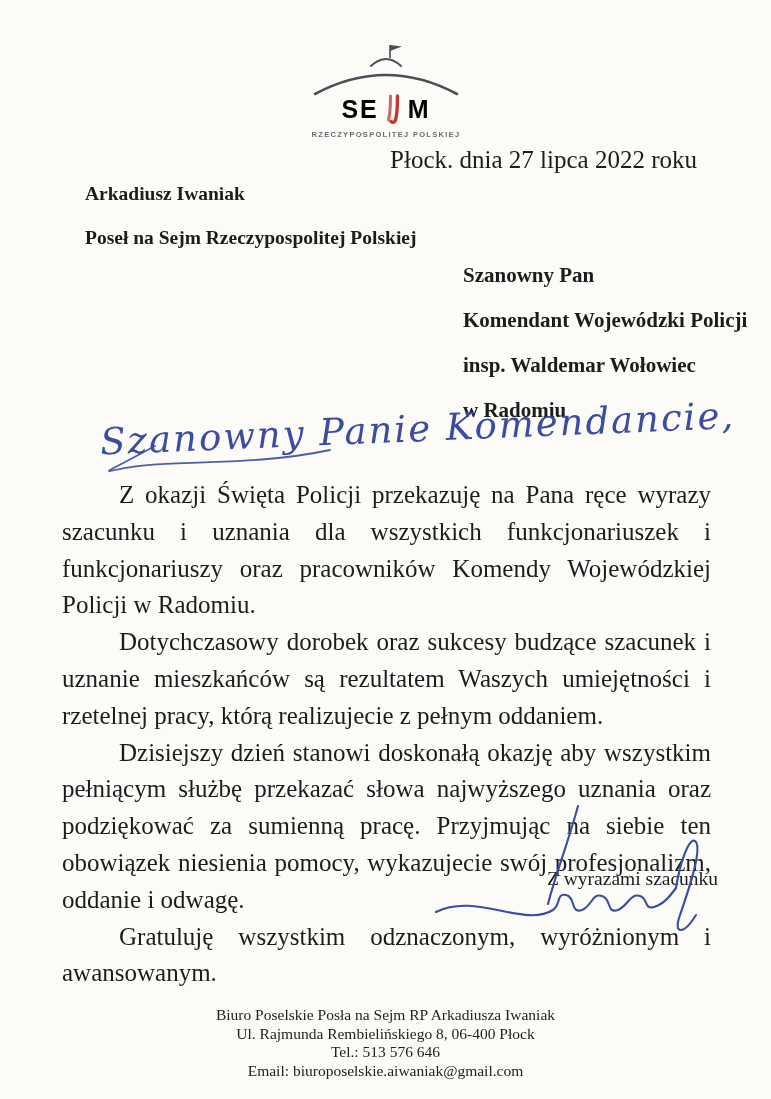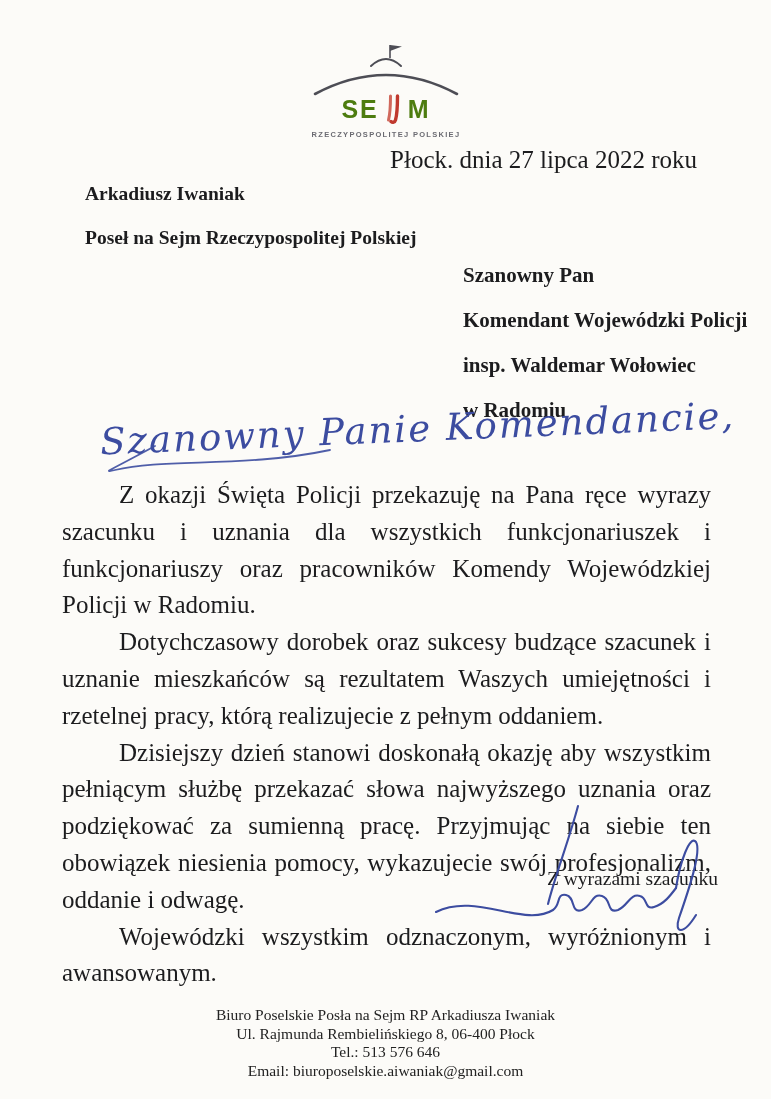--- a/index.html
+++ b/index.html
@@ -9,21 +9,21 @@
     font-family:"Liberation Serif", serif;
     color:#1c1c1e;
   }
   .page{position:absolute;inset:0;}
 
   
   .logo{position:absolute;left:300px;top:42px;width:172px;text-align:center;}
   .logo-dome{display:block;margin:0 auto;}
   .logo-word{display:flex;align-items:center;justify-content:center;gap:7px;
     margin-top:-2px;font-family:"Liberation Sans", sans-serif;font-weight:bold;
-    font-size:25px;letter-spacing:2px;color:#4d7c0f;line-height:1;}
+    font-size:25px;letter-spacing:2px;color:#000000;line-height:1;}
   .logo-sub{margin-top:6px;font-family:"Liberation Sans", sans-serif;
     font-size:7.5px;letter-spacing:1.3px;color:#6b6b72;font-weight:bold;}
 
   
   .dateline{position:absolute;top:146px;right:74px;font-size:25px;}
   .sender{position:absolute;left:85px;top:184px;font-weight:bold;font-size:19.5px;line-height:1;}
   .sender .line{margin-bottom:24px;}
   .recipient{position:absolute;left:463px;top:265px;font-weight:bold;font-size:21px;line-height:1;}
   .recipient .line{margin-bottom:24px;}
 
@@ -96,21 +96,21 @@
 
   <div class="greeting">Szanowny Panie Komendancie,</div>
   <svg class="greeting-flourish" width="240" height="50" viewBox="0 0 240 50">
     <path d="M60,6 C20,28 4,34 20,30 C70,18 150,28 235,10" fill="none" stroke="#3c4ca0" stroke-width="1.8" stroke-linecap="round" opacity="0.9"></path>
   </svg>
 
   <div class="body-text">
     <p>Z okazji Święta Policji przekazuję na Pana ręce wyrazy szacunku i uznania dla wszystkich funkcjonariuszek i funkcjonariuszy oraz pracowników Komendy Wojewódzkiej Policji w Radomiu.</p>
     <p>Dotychczasowy dorobek oraz sukcesy budzące szacunek i uznanie mieszkańców są rezultatem Waszych umiejętności i rzetelnej pracy, którą realizujecie z pełnym oddaniem.</p>
     <p>Dzisiejszy dzień stanowi doskonałą okazję aby wszystkim pełniącym służbę przekazać słowa najwyższego uznania oraz podziękować za sumienną pracę. Przyjmując na siebie ten obowiązek niesienia pomocy, wykazujecie swój profesjonalizm, oddanie i odwagę.</p>
-    <p>Wojewódzki wszystkim odznaczonym, wyróżnionym i awansowanym.</p>
+    <p>Gratuluję wszystkim odznaczonym, wyróżnionym i awansowanym.</p>
   </div>
 
   <div class="valediction">Z wyrazami szacunku</div>
 
   <svg class="signature" width="300" height="150" viewBox="0 0 300 150">
     <g fill="none" stroke="#3c4ca0" stroke-width="2.1" stroke-linecap="round">
 
       <path d="M150,8 C141,42 127,78 120,106"></path>
 
       <path d="M8,114 C48,94 96,130 125,112

